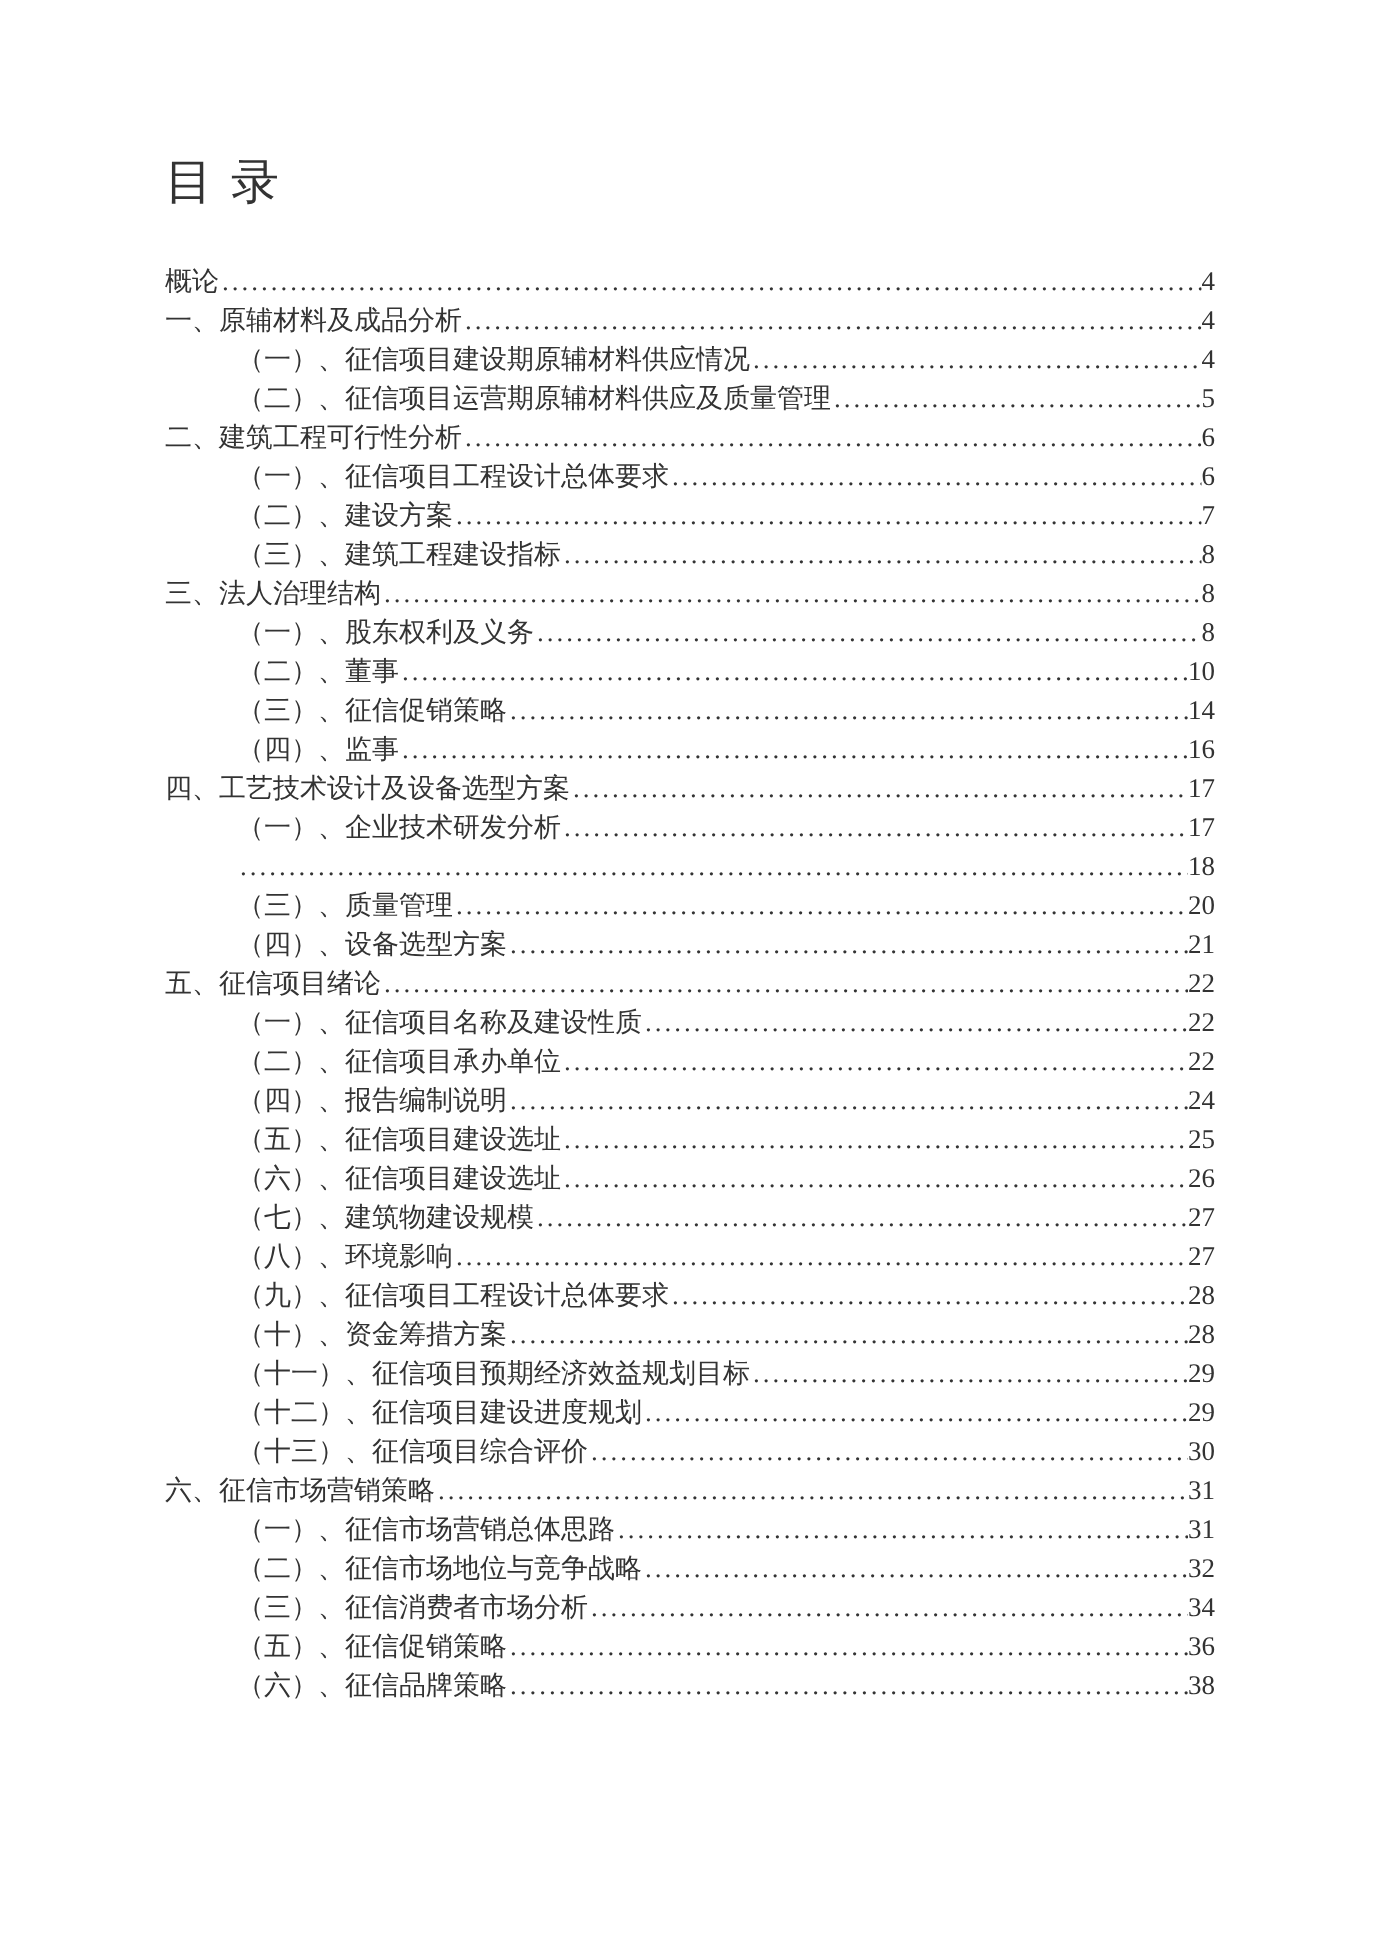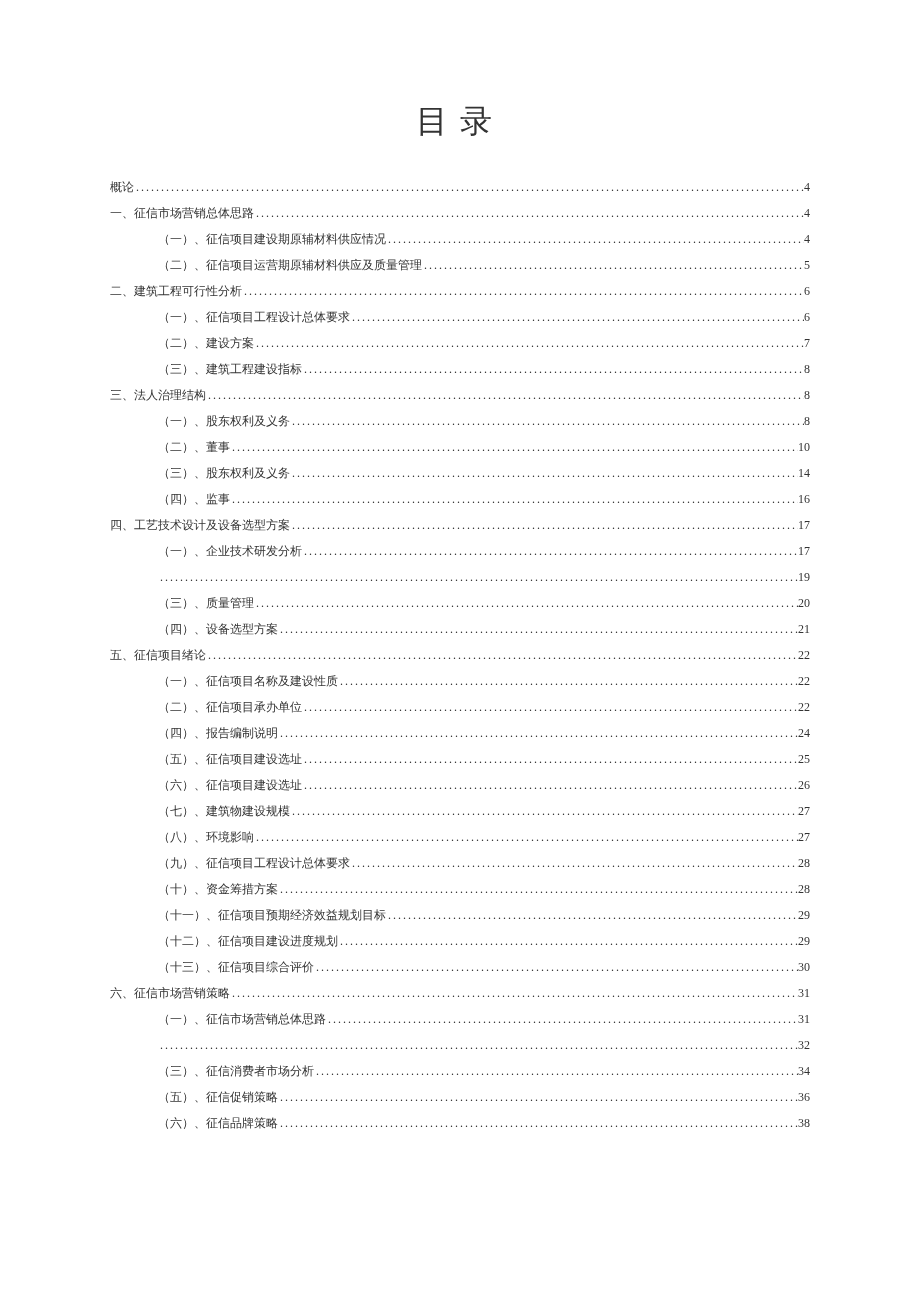--- a/index.html
+++ b/index.html
@@ -5,31 +5,31 @@
     * { margin: 0; padding: 0; box-sizing: border-box; }
     body {
       width: 920px;
       height: 1301px;
       background: #ffffff;
       font-family: "SimSun", "宋体", serif;
       color: #333333;
       padding: 100px 110px 60px 110px;
     }
     .title {
-      text-align: center;
+      text-align: left;
       font-size: 32px;
       font-weight: normal;
       letter-spacing: 12px;
       margin-bottom: 30px;
       color: #333333;
     }
     .toc-line {
       display: flex;
       align-items: baseline;
-      font-size: 12px;
+      font-size: 18px;
       line-height: 26px;
       color: #333333;
       white-space: nowrap;
     }
     .toc-line.level-0 { padding-left: 0; }
     .toc-line.level-1 { padding-left: 48px; }
     .toc-label { flex: 0 0 auto; }
     .toc-dots {
       flex: 1 1 auto;
       overflow: hidden;
@@ -47,21 +47,21 @@
 
 <h1 class="title">目录</h1>
 
 <div id="toc-container">
     <div class="toc-line level-0">
       <span class="toc-label">概论</span>
       <span class="toc-dots"></span>
       <span class="toc-page">4</span>
     </div>
     <div class="toc-line level-0">
-      <span class="toc-label">一、征信市场营销总体思路</span>
+      <span class="toc-label">一、原辅材料及成品分析</span>
       <span class="toc-dots"></span>
       <span class="toc-page">4</span>
     </div>
     <div class="toc-line level-1">
       <span class="toc-label">（一）、征信项目建设期原辅材料供应情况</span>
       <span class="toc-dots"></span>
       <span class="toc-page">4</span>
     </div>
     <div class="toc-line level-1">
       <span class="toc-label">（二）、征信项目运营期原辅材料供应及质量管理</span>
@@ -97,42 +97,42 @@
       <span class="toc-label">（一）、股东权利及义务</span>
       <span class="toc-dots"></span>
       <span class="toc-page">8</span>
     </div>
     <div class="toc-line level-1">
       <span class="toc-label">（二）、董事</span>
       <span class="toc-dots"></span>
       <span class="toc-page">10</span>
     </div>
     <div class="toc-line level-1">
-      <span class="toc-label">（三）、股东权利及义务</span>
+      <span class="toc-label">（三）、征信促销策略</span>
       <span class="toc-dots"></span>
       <span class="toc-page">14</span>
     </div>
     <div class="toc-line level-1">
       <span class="toc-label">（四）、监事</span>
       <span class="toc-dots"></span>
       <span class="toc-page">16</span>
     </div>
     <div class="toc-line level-0">
       <span class="toc-label">四、工艺技术设计及设备选型方案</span>
       <span class="toc-dots"></span>
       <span class="toc-page">17</span>
     </div>
     <div class="toc-line level-1">
       <span class="toc-label">（一）、企业技术研发分析</span>
       <span class="toc-dots"></span>
       <span class="toc-page">17</span>
     </div>
     <div class="toc-line level-1">
       <span class="toc-dots"></span>
-      <span class="toc-page">19</span>
+      <span class="toc-page">18</span>
     </div>
     <div class="toc-line level-1">
       <span class="toc-label">（三）、质量管理</span>
       <span class="toc-dots"></span>
       <span class="toc-page">20</span>
     </div>
     <div class="toc-line level-1">
       <span class="toc-label">（四）、设备选型方案</span>
       <span class="toc-dots"></span>
       <span class="toc-page">21</span>
@@ -206,20 +206,21 @@
       <span class="toc-label">六、征信市场营销策略</span>
       <span class="toc-dots"></span>
       <span class="toc-page">31</span>
     </div>
     <div class="toc-line level-1">
       <span class="toc-label">（一）、征信市场营销总体思路</span>
       <span class="toc-dots"></span>
       <span class="toc-page">31</span>
     </div>
     <div class="toc-line level-1">
+      <span class="toc-label">（二）、征信市场地位与竞争战略</span>
       <span class="toc-dots"></span>
       <span class="toc-page">32</span>
     </div>
     <div class="toc-line level-1">
       <span class="toc-label">（三）、征信消费者市场分析</span>
       <span class="toc-dots"></span>
       <span class="toc-page">34</span>
     </div>
     <div class="toc-line level-1">
       <span class="toc-label">（五）、征信促销策略</span>

